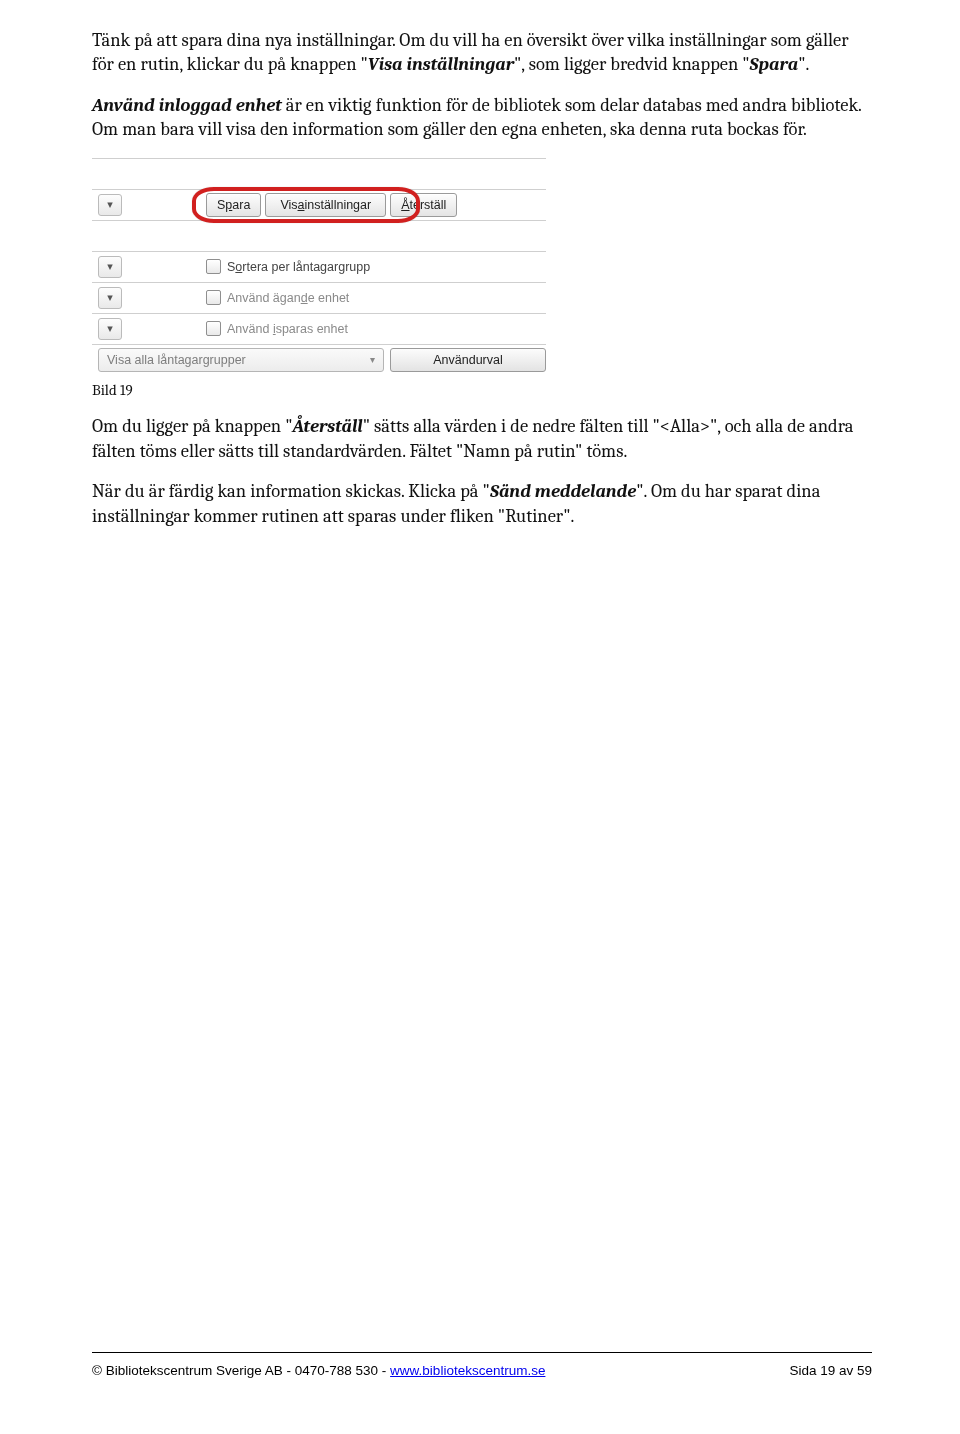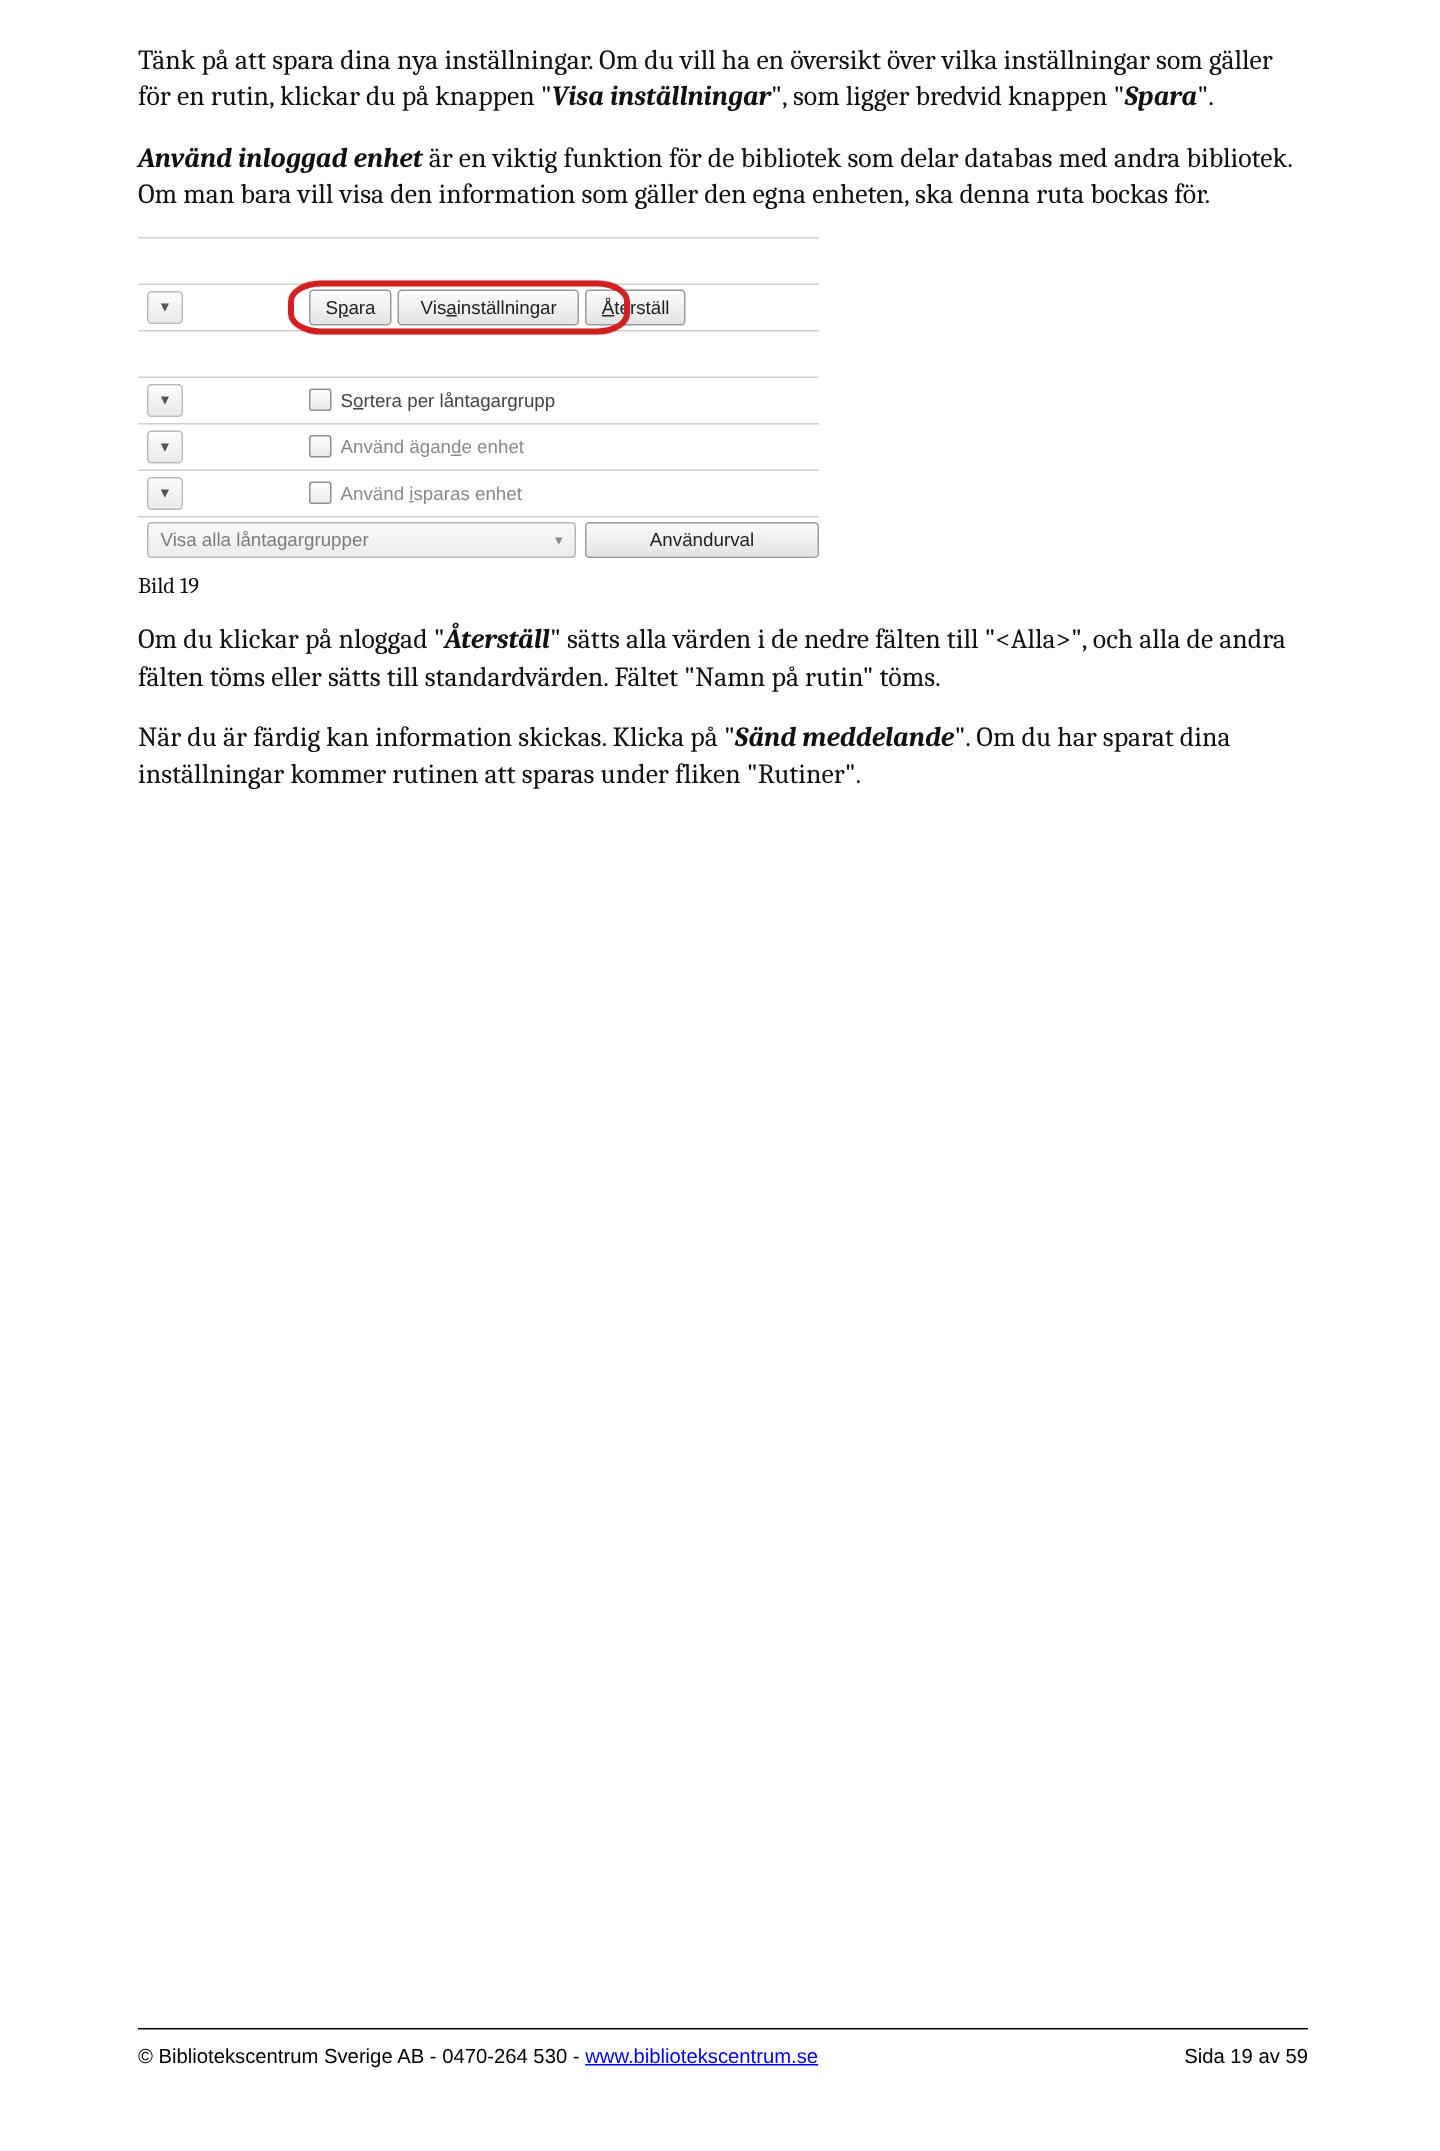--- a/index.html
+++ b/index.html
@@ -220,27 +220,27 @@
           <span class="ul">u</span>
           <span>rval</span>
       </div>
     </div>
 
   </div>
 
   <p class="caption">Bild 19</p>
 
   <p>
-    <span>Om du klickar på nloggad "</span><span class="bold-italic">Återställ</span><span>" sätts alla värden i de nedre fälten till "&lt;Alla&gt;", och alla de andra fälten töms eller sätts till standardvärden. Fältet "Namn på rutin" töms.</span>
+    <span>Om du ligger på knappen "</span><span class="bold-italic">Återställ</span><span>" sätts alla värden i de nedre fälten till "&lt;Alla&gt;", och alla de andra fälten töms eller sätts till standardvärden. Fältet "Namn på rutin" töms.</span>
   </p>
 
   <p>
     <span>När du är färdig kan information skickas. Klicka på "</span><span class="bold-italic">Sänd meddelande</span><span>". Om du har sparat dina inställningar kommer rutinen att sparas under fliken "Rutiner".</span>
   </p>
 
 </div>
 
 <div class="footer">
   <div>
-    <span>©  Bibliotekscentrum Sverige AB - 0470-264 530 -  </span><a href="#">www.bibliotekscentrum.se</a>
+    <span>©  Bibliotekscentrum Sverige AB - 0470-788 530 -  </span><a href="#">www.bibliotekscentrum.se</a>
   </div>
   <div>Sida 19 av 59</div>
 </div>
 
 </body></html>

